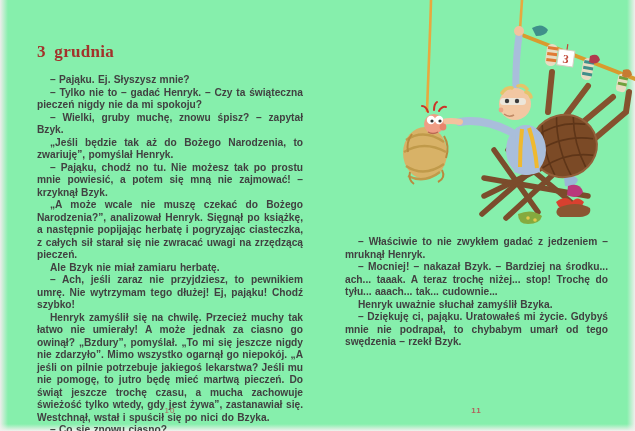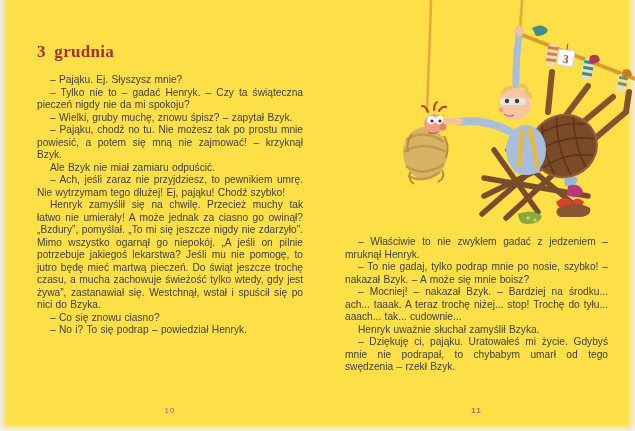--- a/index.html
+++ b/index.html
@@ -1,34 +1,34 @@
 <!DOCTYPE html>
 <html><head>
 <meta charset="utf-8">
 <style>
   html,body{margin:0;padding:0;background:#ffffff;}
   #spread{
-    position:relative;width:635px;height:431px;background:#fde047;overflow:hidden;
+    position:relative;width:635px;height:431px;background:#86efac;overflow:hidden;
     font-family:"Liberation Sans",sans-serif;
   }
   .edge-shadow{position:absolute;top:0;bottom:0;width:8px;pointer-events:none;}
   .edge-left{left:0;background:linear-gradient(to right,#ededeb,rgba(255,255,255,0));}
   .edge-right{right:0;background:linear-gradient(to left,#efefed,rgba(255,255,255,0));}
   .bottom-shadow{position:absolute;left:0;right:0;bottom:0;height:7px;pointer-events:none;
     background:linear-gradient(to top,#f2f1ef,rgba(255,255,255,0));}
   .col{position:absolute;top:42px;}
   #left-col{left:37px;width:266px;}
   #right-col{left:345px;width:263px;top:236px;}
   h1.chapter{
     font-family:"Liberation Serif",serif;font-weight:bold;
     font-size:17px;color:#a2322b;margin:0 0 12px 0;word-spacing:4px;letter-spacing:.3px;
   }
   p.body{
     margin:0;font-size:10.2px;line-height:12.5px;color:#414141;
-    text-align:justify;text-indent:13px;word-spacing:.5px;
+    text-align:justify;text-indent:13px;word-spacing:.5px;font-weight:bold;
   }
   .folio{
     position:absolute;top:406px;font-size:8px;color:#b2605c;text-align:center;letter-spacing:1px;
   }
   #folio-left{left:37px;width:266px;}
   #folio-right{left:345px;width:263px;font-weight:bold;}
   #illustration{position:absolute;left:398px;top:0;width:237px;height:236px;}
 </style>
 </head>
 <body>
@@ -37,33 +37,34 @@
 
   <div class="edge-shadow edge-left"></div>
   <div class="edge-shadow edge-right"></div>
   <div class="bottom-shadow"></div>
 
   <div class="col" id="left-col">
     <h1 class="chapter">3 grudnia</h1>
     <p class="body">– Pająku. Ej. Słyszysz mnie?</p>
     <p class="body">– Tylko nie to – gadać Henryk. – Czy ta świąteczna pieczeń nigdy nie da mi spokoju?</p>
     <p class="body">– Wielki, gruby muchę, znowu śpisz? – zapytał Bzyk.</p>
+    <p class="body">„Jeśli będzie tak aż do Bożego Narodzenia, to zwariuję”, pomyślał Henryk.</p>
     <p class="body">– Pająku, chodź no tu. Nie możesz tak po prostu mnie powiesić, a potem się mną nie zajmować! – krzyknął Bzyk.</p>
-    <p class="body">Ale Bzyk nie miał zamiaru odpuścić.</p>
+    <p class="body">„A może wcale nie muszę czekać do Bożego Narodzenia?”, analizował Henryk. Sięgnął po książkę, a następnie popijając herbatę i pogryzając ciasteczka, z całych sił starał się nie zwracać uwagi na zrzędzącą pieczeń.</p>
+    <p class="body">Ale Bzyk nie miał zamiaru herbatę.</p>
     <p class="body">– Ach, jeśli zaraz nie przyjdziesz, to pewnikiem umrę. Nie wytrzymam tego dłużej! Ej, pająku! Chodź szybko!</p>
     <p class="body">Henryk zamyślił się na chwilę. Przecież muchy tak łatwo nie umierały! A może jednak za ciasno go owinął? „Bzdury”, pomyślał. „To mi się jeszcze nigdy nie zdarzyło”. Mimo wszystko ogarnął go niepokój. „A jeśli on pilnie potrzebuje jakiegoś lekarstwa? Jeśli mu nie pomogę, to jutro będę mieć martwą pieczeń. Do świąt jeszcze trochę czasu, a mucha zachowuje świeżość tylko wtedy, gdy jest żywa”, zastanawiał się. Westchnął, wstał i spuścił się po nici do Bzyka.</p>
     <p class="body">– Co się znowu ciasno?</p>
     <p class="body">– No i? To się podrap – powiedział Henryk.</p>
 
   </div>
   <div class="folio" id="folio-left">10</div>
 
   <div class="col" id="right-col">
     <p class="body">– Właściwie to nie zwykłem gadać z jedzeniem – mruknął Henryk.</p>
-    <p class="body">– To nie gadaj, tylko podrap mnie po nosie, szybko! – nakazał Bzyk. – A może się mnie boisz?</p>
     <p class="body">– Mocniej! – nakazał Bzyk. – Bardziej na środku... ach... taaak. A teraz trochę niżej... stop! Trochę do tyłu... aaach... tak... cudownie...</p>
     <p class="body">Henryk uważnie słuchał zamyślił Bzyka.</p>
     <p class="body">– Dziękuję ci, pająku. Uratowałeś mi życie. Gdybyś mnie nie podrapał, to chybabym umarł od tego swędzenia – rzekł Bzyk.</p>
   </div>
   <div class="folio" id="folio-right">11</div>
 
   <svg id="illustration" viewBox="0 0 237 236">
 
     <g>
       <path d="M33,0 C32,40 30,80 29,112" stroke="#e7a93f" stroke-width="2.6" fill="none"></path>

